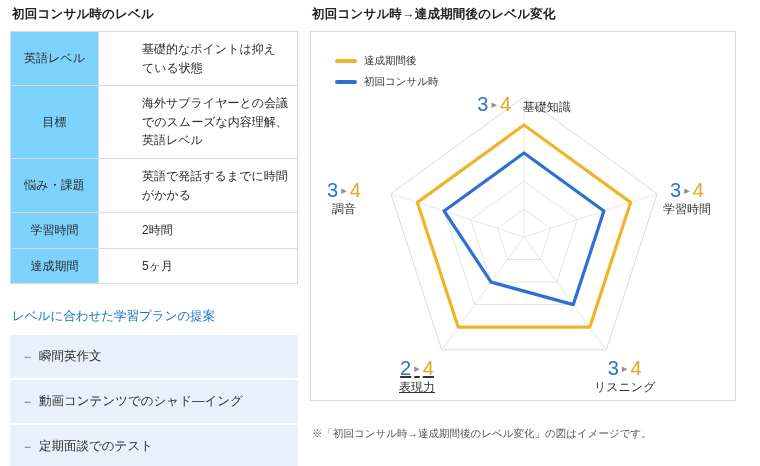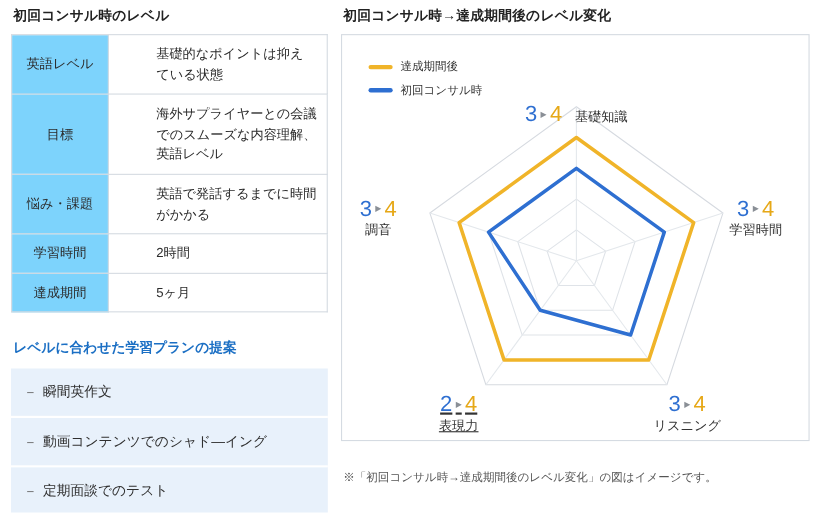--- a/index.html
+++ b/index.html
@@ -54,21 +54,21 @@
     text-align: center;
     color: #2b2b2b;
   }
   .info-table td.value {
     background: #ffffff;
     color: #2b2b2b;
     padding-left: 43px;
   }
   .plan-title {
     font-size: 12.5px;
-    font-weight: bold;
+    font-weight: normal;
     color: #1b6fc4;
     margin: 24px 0 10px 2px;
   }
   .plan-list {
     list-style: none;
     margin: 0;
     padding: 0;
     width: 288px;
   }
   .plan-list li {

